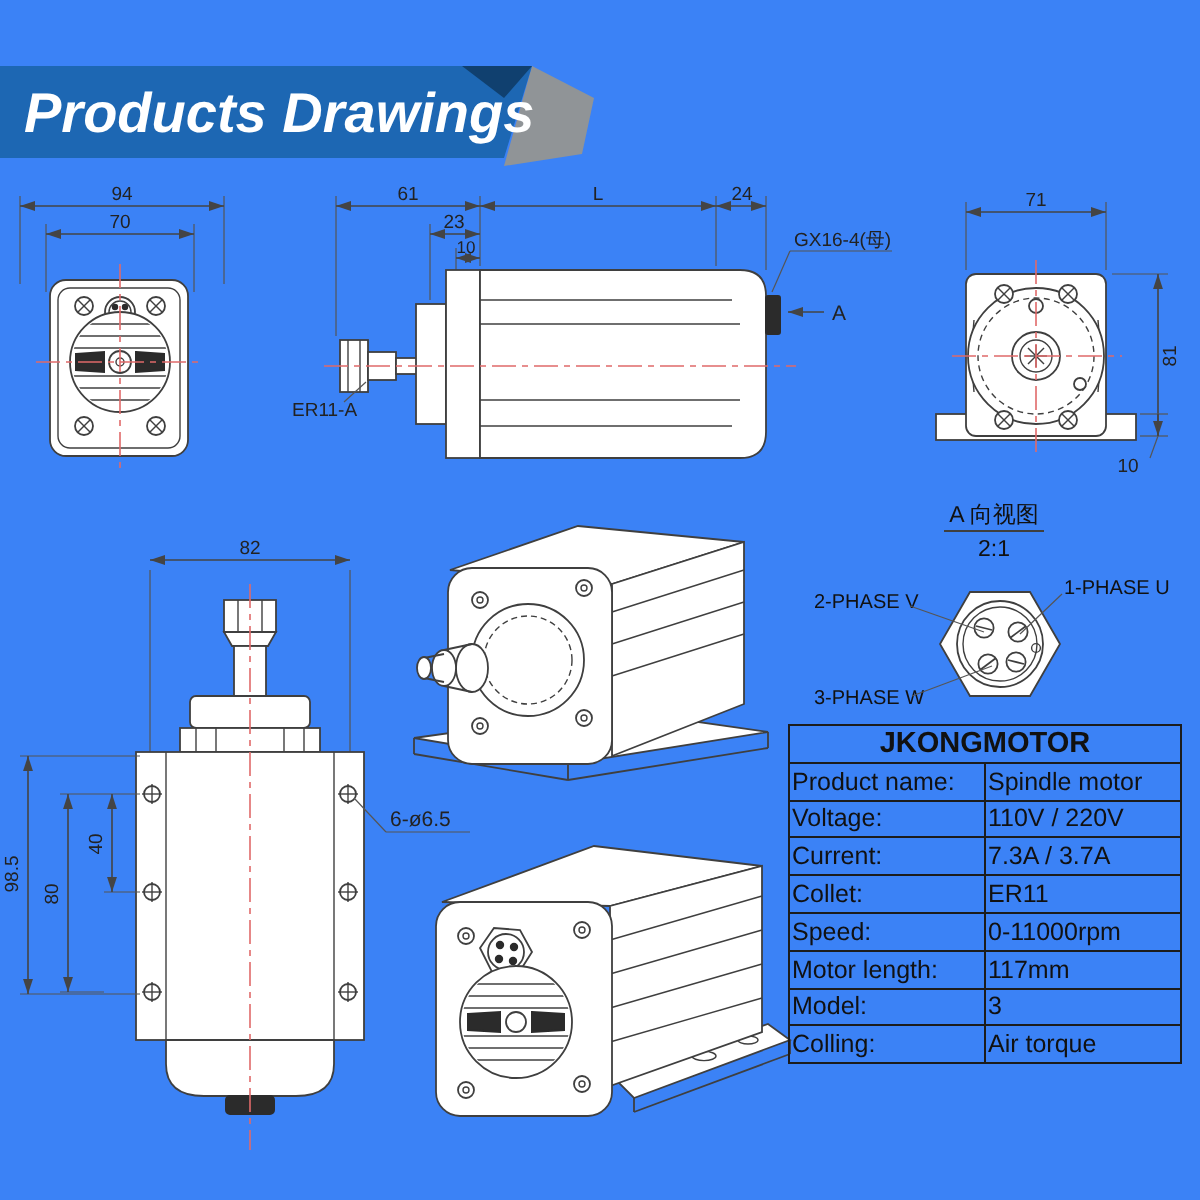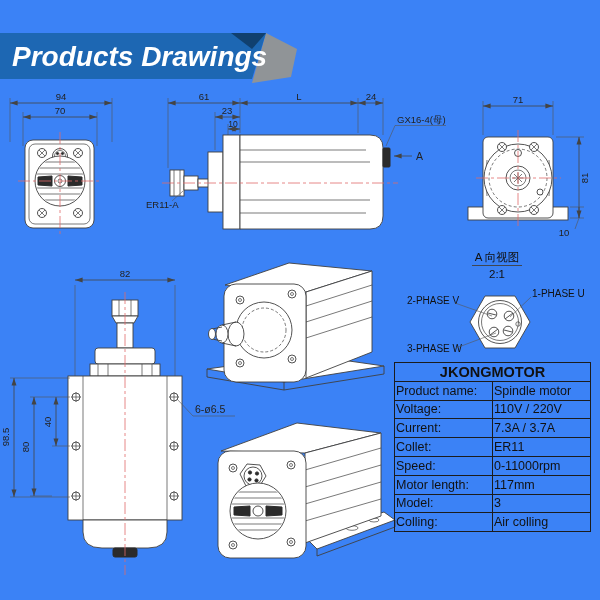--- a/index.html
+++ b/index.html
@@ -410,17 +410,17 @@
   <tr>
           <td class="c1">Motor length:</td>
           <td>117mm</td>
         </tr>
   <tr>
           <td class="c1">Model:</td>
           <td>3</td>
         </tr>
   <tr>
           <td class="c1">Colling:</td>
-          <td>Air colling</td>
+          <td>Air torque</td>
         </tr>
 </tbody>
     </table>
 </div>
 
 </body></html>

